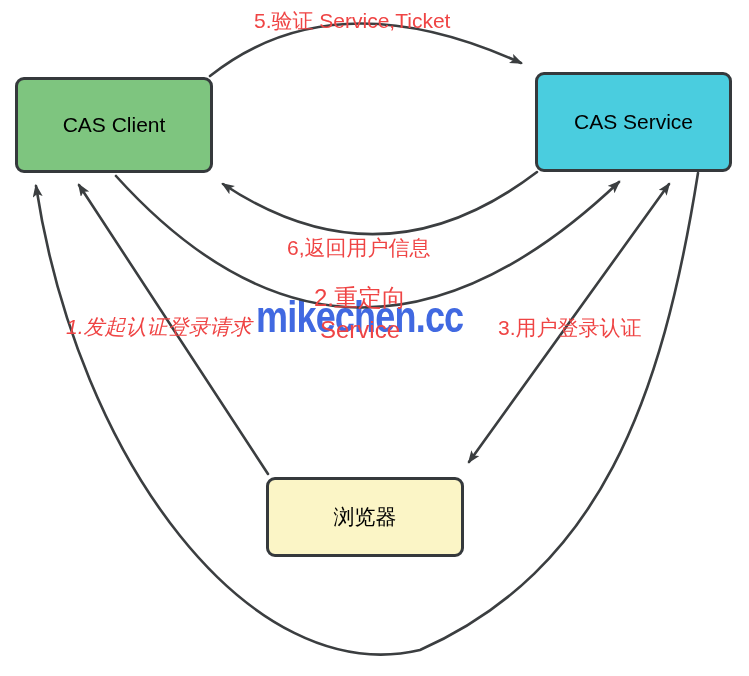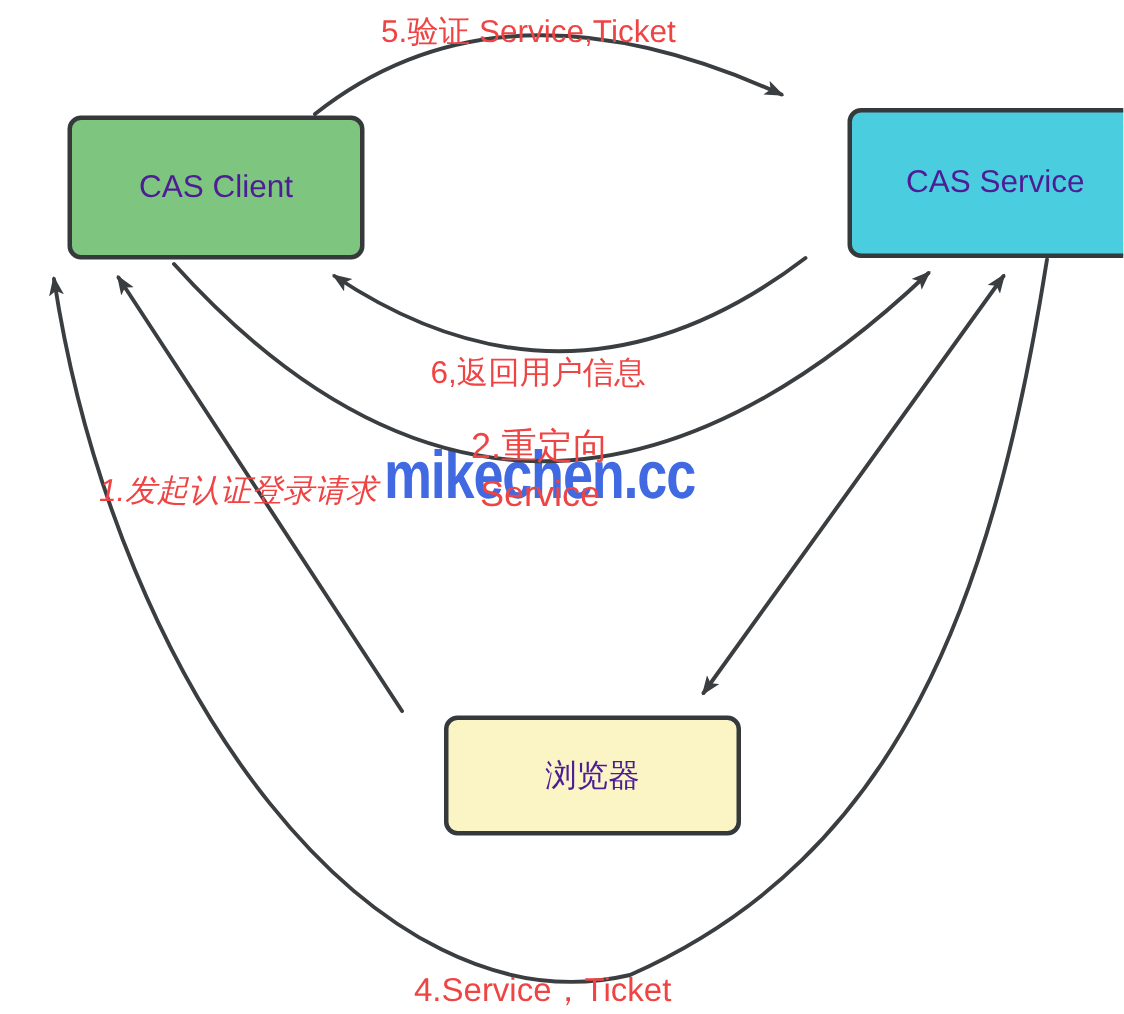--- a/index.html
+++ b/index.html
@@ -10,21 +10,21 @@
   .watermark{
     position:absolute;left:256px;top:291px;
     font-size:45px;font-weight:bold;letter-spacing:-1px;
     color:#4169E1;transform:scaleX(0.8);transform-origin:left top;
     white-space:nowrap;z-index:1;
   }
   svg.wires{position:absolute;left:0;top:0;z-index:2;}
   .node{
     position:absolute;display:flex;align-items:center;justify-content:center;
     border:3px solid #35393C;border-radius:9px;box-sizing:border-box;
-    color:#4c1d95;font-size:21px;z-index:3;margin-left:30px;
+    color:#000000;font-size:21px;z-index:3;
   }
   .node-client{left:15px;top:77px;width:198px;height:96px;background:#7EC57F;}
   .node-server{left:535px;top:72px;width:197px;height:100px;background:#4ACDDF;}
   .node-browser{left:266px;top:477px;width:198px;height:80px;background:#FBF5C6;}
   .edge-label{
     position:absolute;color:#ef4444;font-size:21px;white-space:nowrap;z-index:4;
   }
   .lbl-5{left:254px;top:7px;}
   .lbl-6{left:287px;top:234px;}
   .lbl-2{left:310px;top:282px;width:100px;text-align:center;
@@ -66,15 +66,15 @@
 
   <div class="node node-browser">
     <span>浏览器</span>
   </div>
 
   <div class="edge-label lbl-5">5.验证 Service,Ticket</div>
   <div class="edge-label lbl-6">6,返回用户信息</div>
   <div class="edge-label lbl-2">2.重定向
 Service</div>
   <div class="edge-label lbl-1">1.发起认证登录请求</div>
-  <div class="edge-label lbl-4">4.Service，Ticket</div>
+  <div class="edge-label lbl-3">3.用户登录认证</div>
 
 </div>
 
 </body></html>

